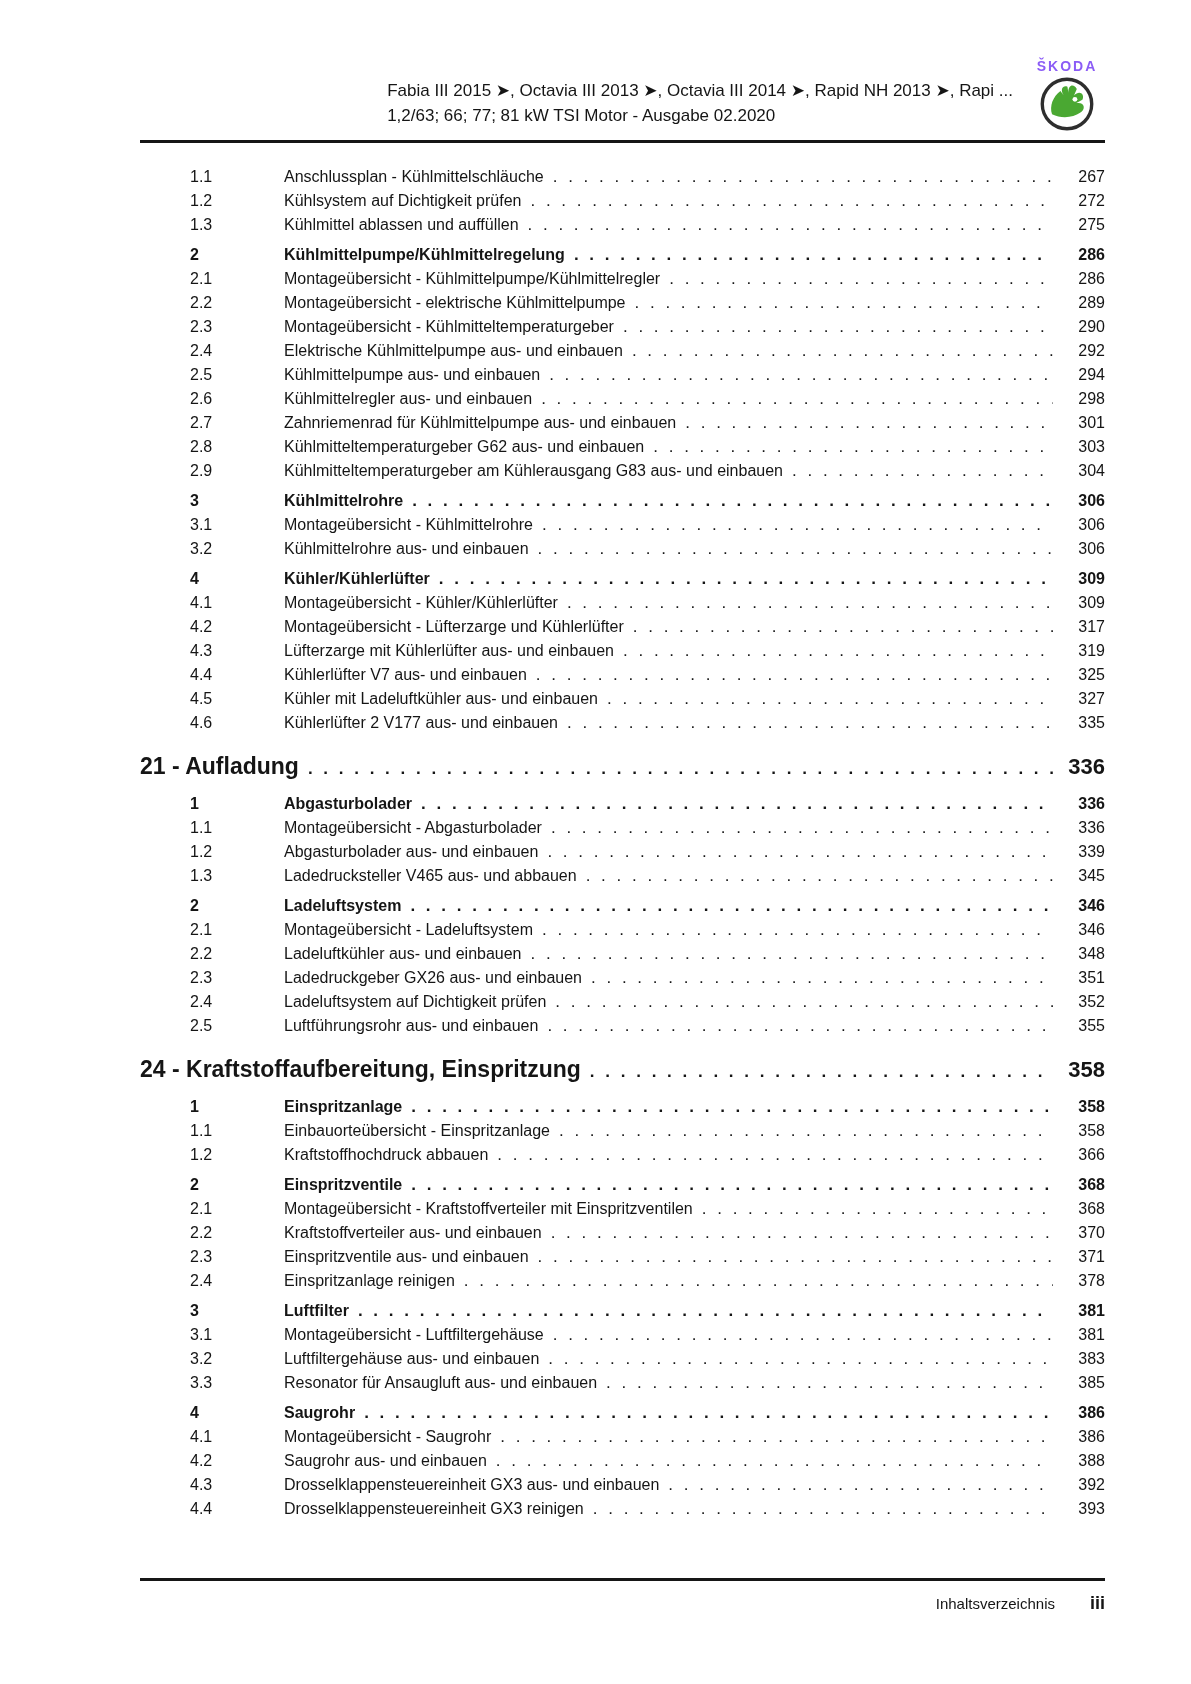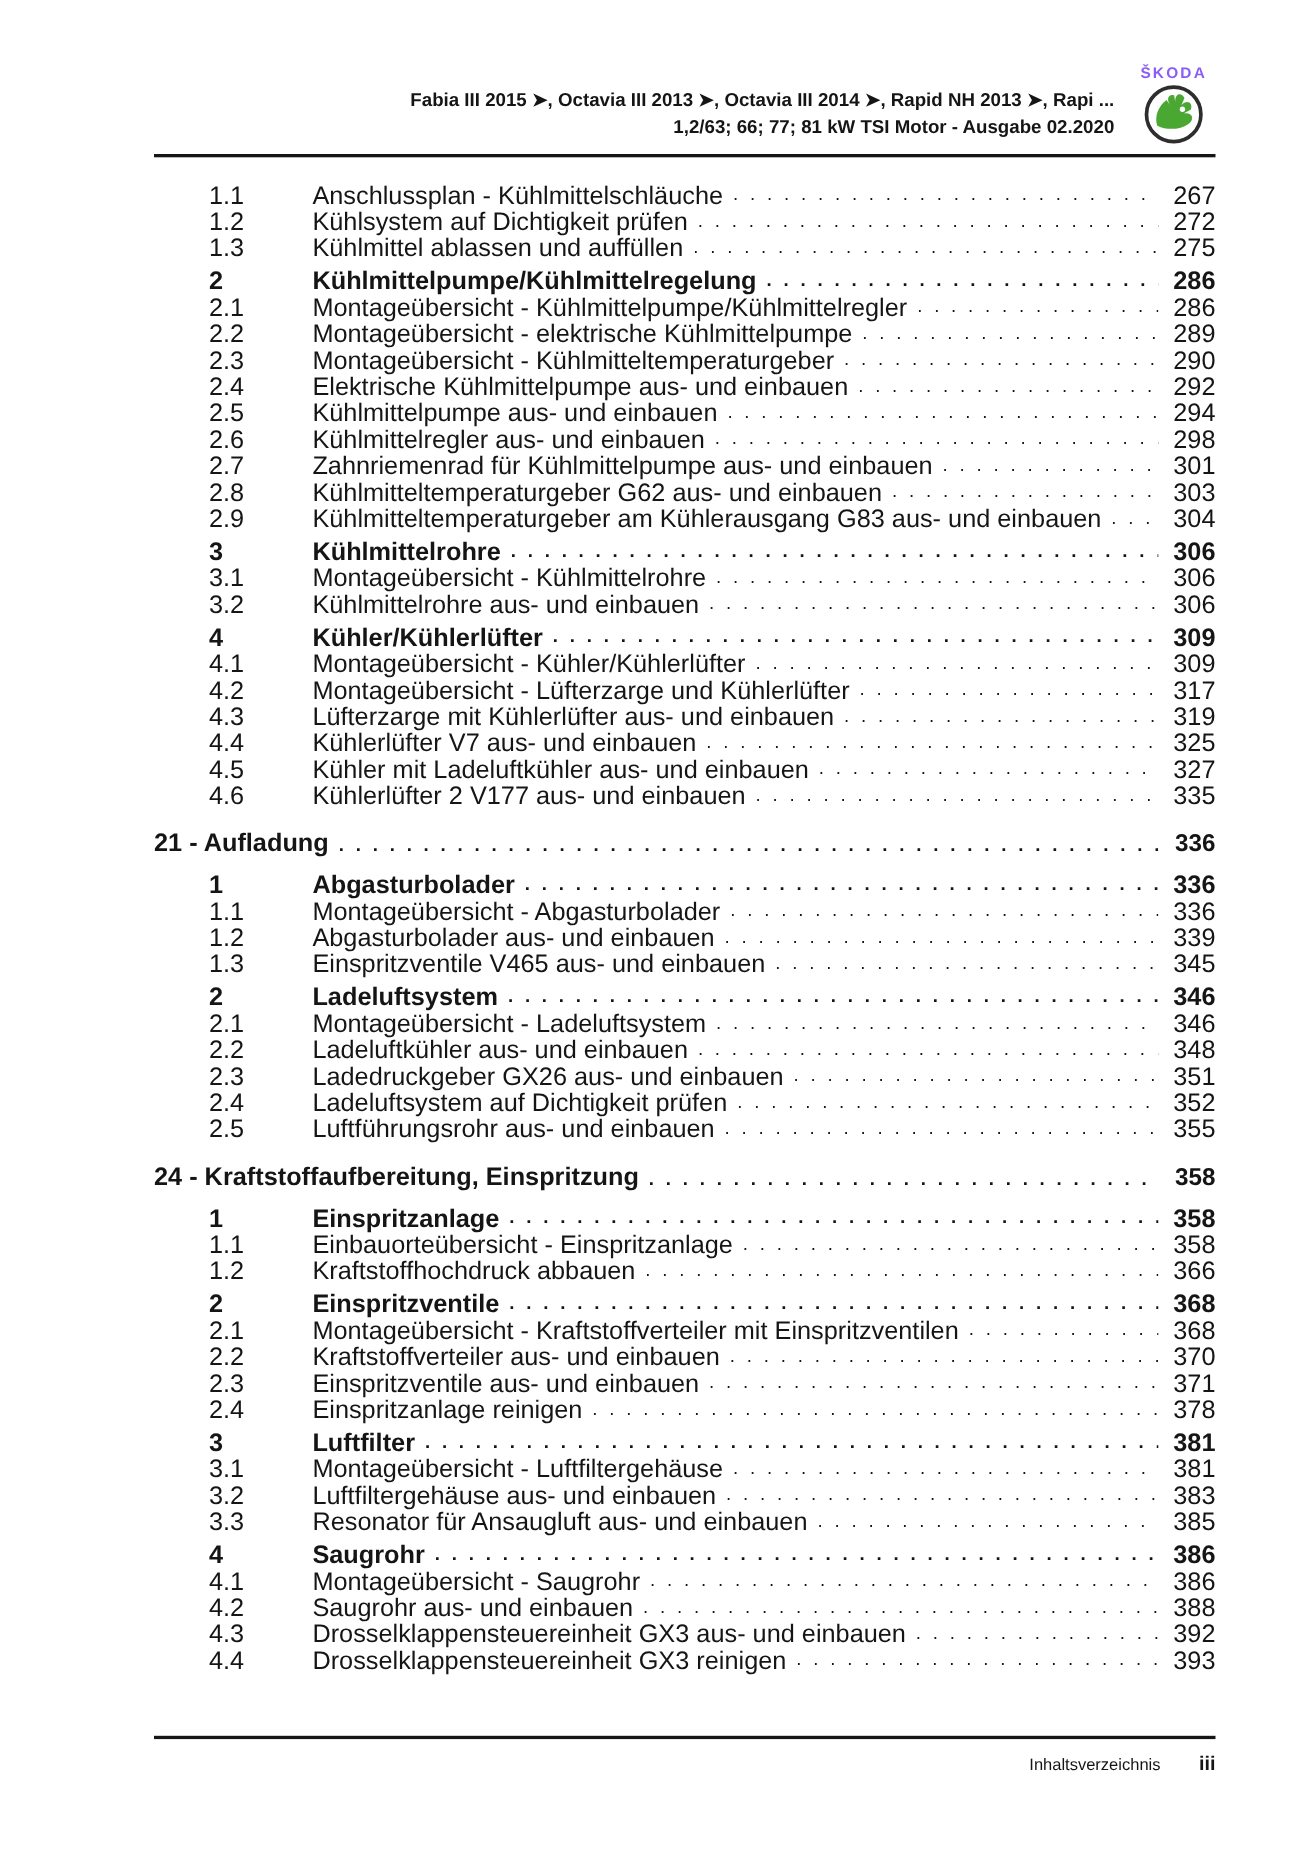--- a/index.html
+++ b/index.html
@@ -20,26 +20,25 @@
     position: absolute;
     top: 58px;
     left: 140px;
     right: 88px;
     display: flex;
     justify-content: flex-end;
     align-items: flex-end;
     gap: 18px;
   }
   .header-text {
-    text-align: right;
+    text-align: left;
     font-size: 17px;
     line-height: 25px;
     padding-bottom: 4px;
     white-space: nowrap;
-    font-weight: bold;
   }
   .brand {
     display: flex;
     flex-direction: column;
     align-items: center;
     width: 72px;
   }
   .brand-word {
     font-size: 14px;
     font-weight: bold;
@@ -59,21 +58,21 @@
   
   .toc {
     position: absolute;
     top: 165px;
     left: 140px;
     right: 86px;
   }
   .entry {
     display: flex;
     align-items: flex-start;
-    font-size: 23px;
+    font-size: 16px;
     line-height: 24px;
     padding-left: 50px;
   }
   .entry.bold { font-weight: bold; margin-top: 6px; }
   .entry-num { width: 65px; flex: none; }
   .entry-title { flex: none; white-space: nowrap; margin-left: 29px; }
   .dots {
     flex: 1 1 auto;
     overflow: hidden;
     white-space: nowrap;
@@ -328,21 +327,21 @@
 
     <div class="entry">
       <span class="entry-num">1.2</span>
       <span class="entry-title">Abgasturbolader aus- und einbauen</span>
       <span class="dots"></span>
       <span class="entry-page">339</span>
     </div>
 
     <div class="entry">
       <span class="entry-num">1.3</span>
-      <span class="entry-title">Einspritzventile V465 aus- und einbauen</span>
+      <span class="entry-title">Ladedrucksteller V465 aus- und abbauen</span>
       <span class="dots"></span>
       <span class="entry-page">345</span>
     </div>
 
     <div class="entry bold">
       <span class="entry-num">2</span>
       <span class="entry-title">Ladeluftsystem</span>
       <span class="dots"></span>
       <span class="entry-page">346</span>
     </div>

